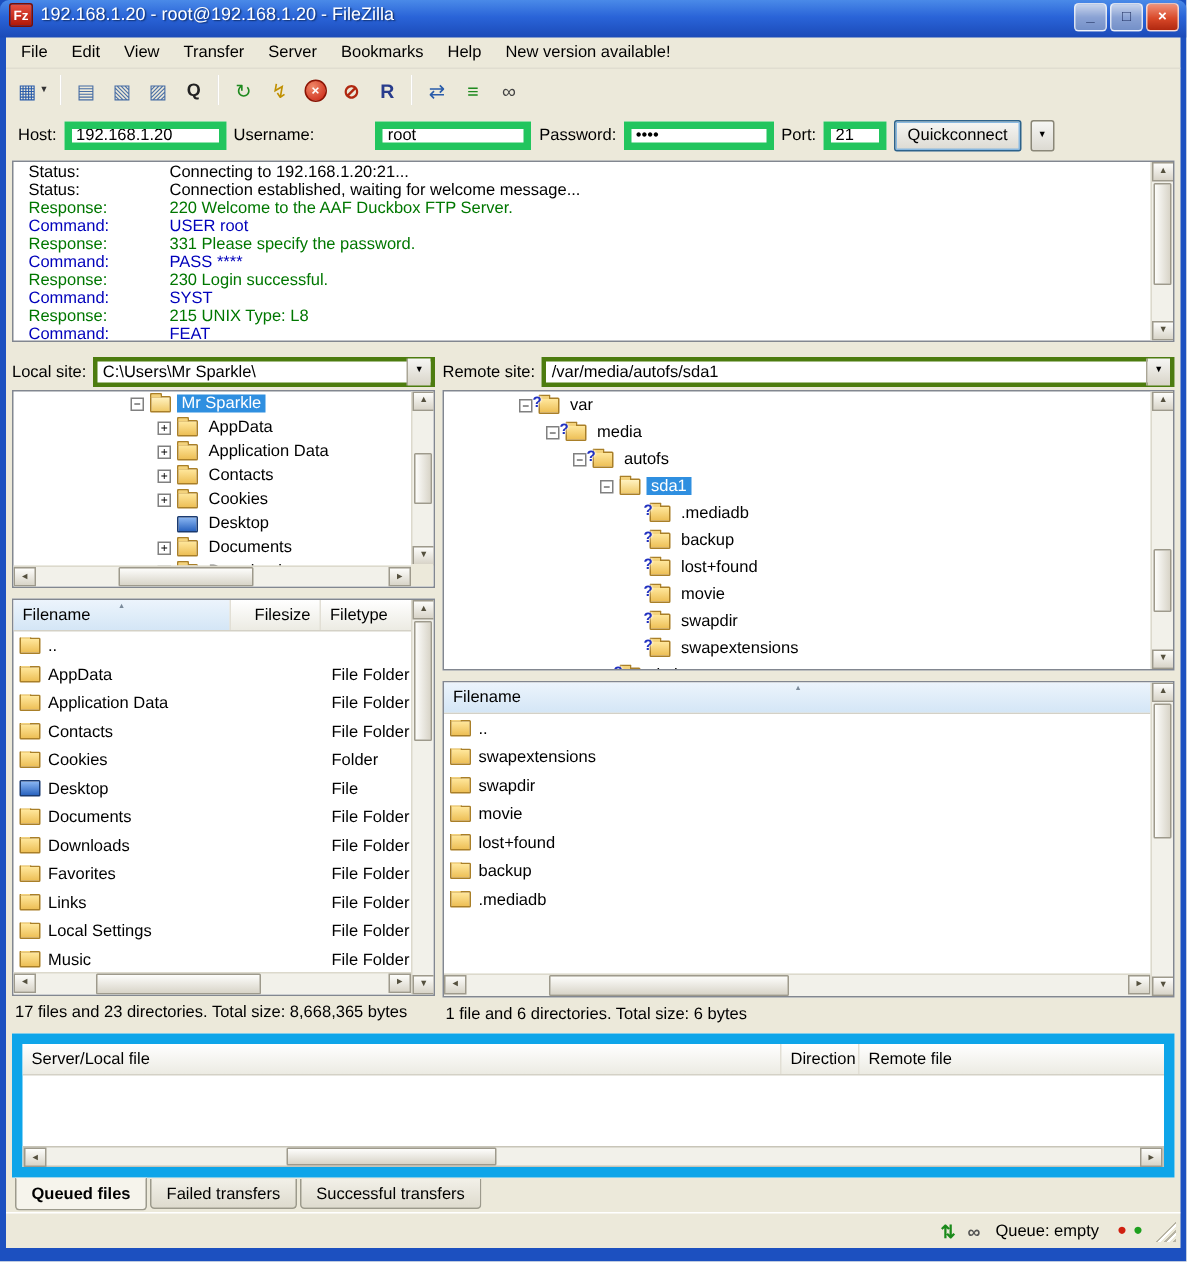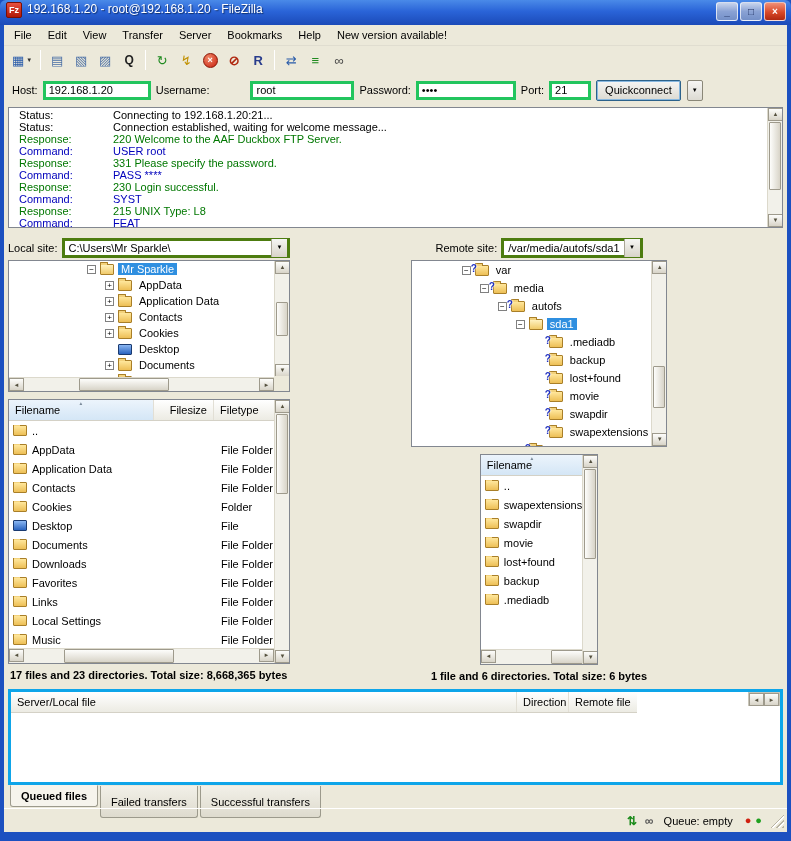--- a/index.html
+++ b/index.html
@@ -22,21 +22,21 @@
   .tic{font-size:13px;line-height:13px;}
   .c-blue{color:#2a5caa;} .c-steel{color:#4a6fa5;} .c-green{color:#1f8a1f;} .c-gold{color:#c09000;} .c-dark{color:#444;} .c-navy{color:#283c8c;font-weight:bold;}
   .qglyph{font-weight:bold;color:#222;font-size:12px;}
   .cancel-circle{width:15px;height:15px;border-radius:50%;background:radial-gradient(circle at 35% 30%,#f08868,#c82010);border:1px solid #8a1404;color:#fff;font-size:9px;line-height:13px;text-align:center;font-weight:bold;}
   .disc{color:#b02810;font-size:13px;font-weight:bold;}
   .tarrow{font-size:6px;color:#333;margin-left:2px;}
   .tsep{width:1px;height:20px;background:#b8b4a8;border-right:1px solid #fff;margin:0 4px;}
   
   .quickbar{height:32px;display:flex;align-items:center;gap:5px;padding:0 8px;flex:none;}
   .qlabel{white-space:nowrap;}
-  .quickbar input{border:3px solid #22c55e;height:19px;font:11px "Liberation Sans",sans-serif;padding:0 3px;background:#fff;}
+  .quickbar input{border:5px solid #22c55e;height:19px;font:11px "Liberation Sans",sans-serif;padding:0 3px;background:#fff;}
   .in-host{width:108px;} .in-user{width:104px;margin-left:36px;} .in-pass{width:100px;} .in-port{width:42px;}
   .qc-btn{height:21px;padding:0 8px;font:11px "Liberation Sans",sans-serif;background:linear-gradient(#f6f6f4,#dcdad2);border:1px solid #2c628b;box-shadow:0 0 0 1px #88b8e0 inset;border-radius:2px;}
   .qc-arrow{width:16px;height:21px;background:linear-gradient(#f6f6f4,#dcdad2);border:1px solid #8a8778;border-radius:2px;font-size:6px;line-height:19px;text-align:center;margin-left:1px;}
   
   .log{margin:1px 4px 0 4px;height:121px;background:#fff;border:1px solid #828790;position:relative;overflow:hidden;flex:none;padding:1px 0;}
   .logline{display:flex;height:12px;line-height:12px;white-space:nowrap;}
   .ltag{width:104px;padding-left:10px;flex:none;}
   .ltxt{flex:1;}
   .l-status{color:#000;} .l-response{color:#007700;align-items:flex-end;} .l-command{color:#0000bb;}
   
@@ -46,21 +46,21 @@
   .sbtn{width:15px;height:13px;flex:none;background:linear-gradient(#fdfdfb,#d8d4c8);border:1px solid #9e9a8c;color:#55513f;font-size:6px;line-height:11px;text-align:center;}
   .hscroll .sbtn{height:13px;width:15px;line-height:12px;}
   .vtrack{flex:1;position:relative;}
   .htrack{flex:1;position:relative;}
   .vthumb{position:absolute;left:1px;right:1px;background:linear-gradient(90deg,#fdfdfb,#d8d4c8);border:1px solid #9e9a8c;border-radius:1px;}
   .hthumb{position:absolute;top:0;bottom:0;background:linear-gradient(#fdfdfb,#d8d4c8);border:1px solid #9e9a8c;border-radius:1px;}
   
   .browsers{display:flex;gap:5px;padding:8px 4px 0 4px;flex:none;}
   .pane{display:flex;flex-direction:column;}
   .pane.local{width:282px;flex:none;}
-  .pane.remote{flex:1;min-width:0;align-items:center;}
+  .pane.remote{flex:1;min-width:0;}
   .siterow{height:23px;display:flex;align-items:center;gap:4px;flex:none;}
   .sitelabel{white-space:nowrap;flex:none;}
   .combo{flex:1;height:20px;background:#fff;border:3px solid #4d7c0f;display:flex;align-items:center;min-width:0;}
   .cval{flex:1;padding:0 4px;white-space:nowrap;overflow:hidden;}
   .carrow{width:16px;height:18px;flex:none;background:linear-gradient(#f6f6f4,#d8d4c8);border-left:1px solid #aaa696;font-size:6px;line-height:17px;text-align:center;}
   .treebox{background:#fff;border:1px solid #828790;position:relative;overflow:hidden;flex:none;}
   .treebox.localtree{height:132px;margin-top:1px;}
   .treebox.remotetree{height:187px;margin-top:1px;}
   .treerows{overflow:hidden;margin-right:15px;}
   .localtree .treerows{height:117px;}
@@ -90,28 +90,28 @@
   .col-rname{flex:1;border-right:none;}
   .rows{flex:1;overflow:hidden;margin-right:15px;}
   .lrow{display:flex;align-items:center;height:19px;white-space:nowrap;}
   .lname{width:145px;flex:none;display:flex;align-items:center;gap:5px;padding-left:4px;overflow:hidden;}
   .lsize{width:60px;flex:none;text-align:right;padding-right:6px;}
   .ltype{flex:1;padding-left:7px;overflow:hidden;}
   .rname{flex:1;display:flex;align-items:center;gap:5px;padding-left:4px;overflow:hidden;}
   .listwrap .vscroll{top:0;}
   .listwrap .hscroll2{height:15px;flex:none;display:flex;background:#f2f1ea;border-top:1px solid #dcd9cc;margin-right:15px;}
   .corner{position:absolute;right:0;bottom:0;width:15px;height:15px;background:#ece9da;}
-  .pstatus{height:22px;display:flex;align-items:center;padding:0 2px;flex:none;white-space:nowrap;overflow:hidden;font-weight:bold;}
-  
-  .queuewrap{margin:2px 4px 0 4px;border:3px solid #0ea5e9;background:#fff;display:flex;flex-direction:row;flex:1;min-height:0;overflow:hidden;}
+  .pstatus{height:22px;display:flex;align-items:center;padding:0 2px;flex:none;white-space:nowrap;overflow:hidden;}
+  
+  .queuewrap{margin:2px 4px 0 4px;border:7px solid #0ea5e9;background:#fff;display:flex;flex-direction:column;flex:1;min-height:0;overflow:hidden;}
   .qhdr{height:21px;display:flex;flex:none;background:linear-gradient(#ffffff,#ecebe3);border-bottom:1px solid #d4d1c6;}
   .qcol1{width:506px;} .qcol2{width:52px;} .qcol3{flex:1;border-right:none;}
   .qbody{flex:1;}
   .tabs{height:23px;display:flex;align-items:flex-start;padding:1px 6px 0 6px;flex:none;}
-  .tab{height:32px;padding:0 10px;display:flex;align-items:center;background:linear-gradient(#f2f0e8,#dedbce);border:1px solid #9c9a8c;border-top:none;border-radius:0 0 3px 3px;margin-right:2px;white-space:nowrap;}
+  .tab{height:20px;padding:0 10px;display:flex;align-items:center;background:linear-gradient(#f2f0e8,#dedbce);border:1px solid #9c9a8c;border-top:none;border-radius:0 0 3px 3px;margin-right:2px;white-space:nowrap;}
   .tab.active{background:#f6f4ec;font-weight:bold;height:22px;border-top:1px solid #f6f4ec;margin-top:-1px;}
   
   .statusbar{height:24px;display:flex;align-items:center;flex:none;border-top:1px solid #fff;padding:0 3px;}
   .sb-spacer{flex:1;}
   .sbicon{margin:0 4px;font-size:12px;}
   .st-green{color:#1a8a1a;font-weight:bold;}
   .st-dark{color:#555;font-weight:bold;}
   .sb-text{margin:0 10px 0 6px;white-space:nowrap;}
   .led{font-size:11px;line-height:11px;margin:0 2px;}
   .led-red{color:#d02010;} .led-green{color:#1fa01f;}

